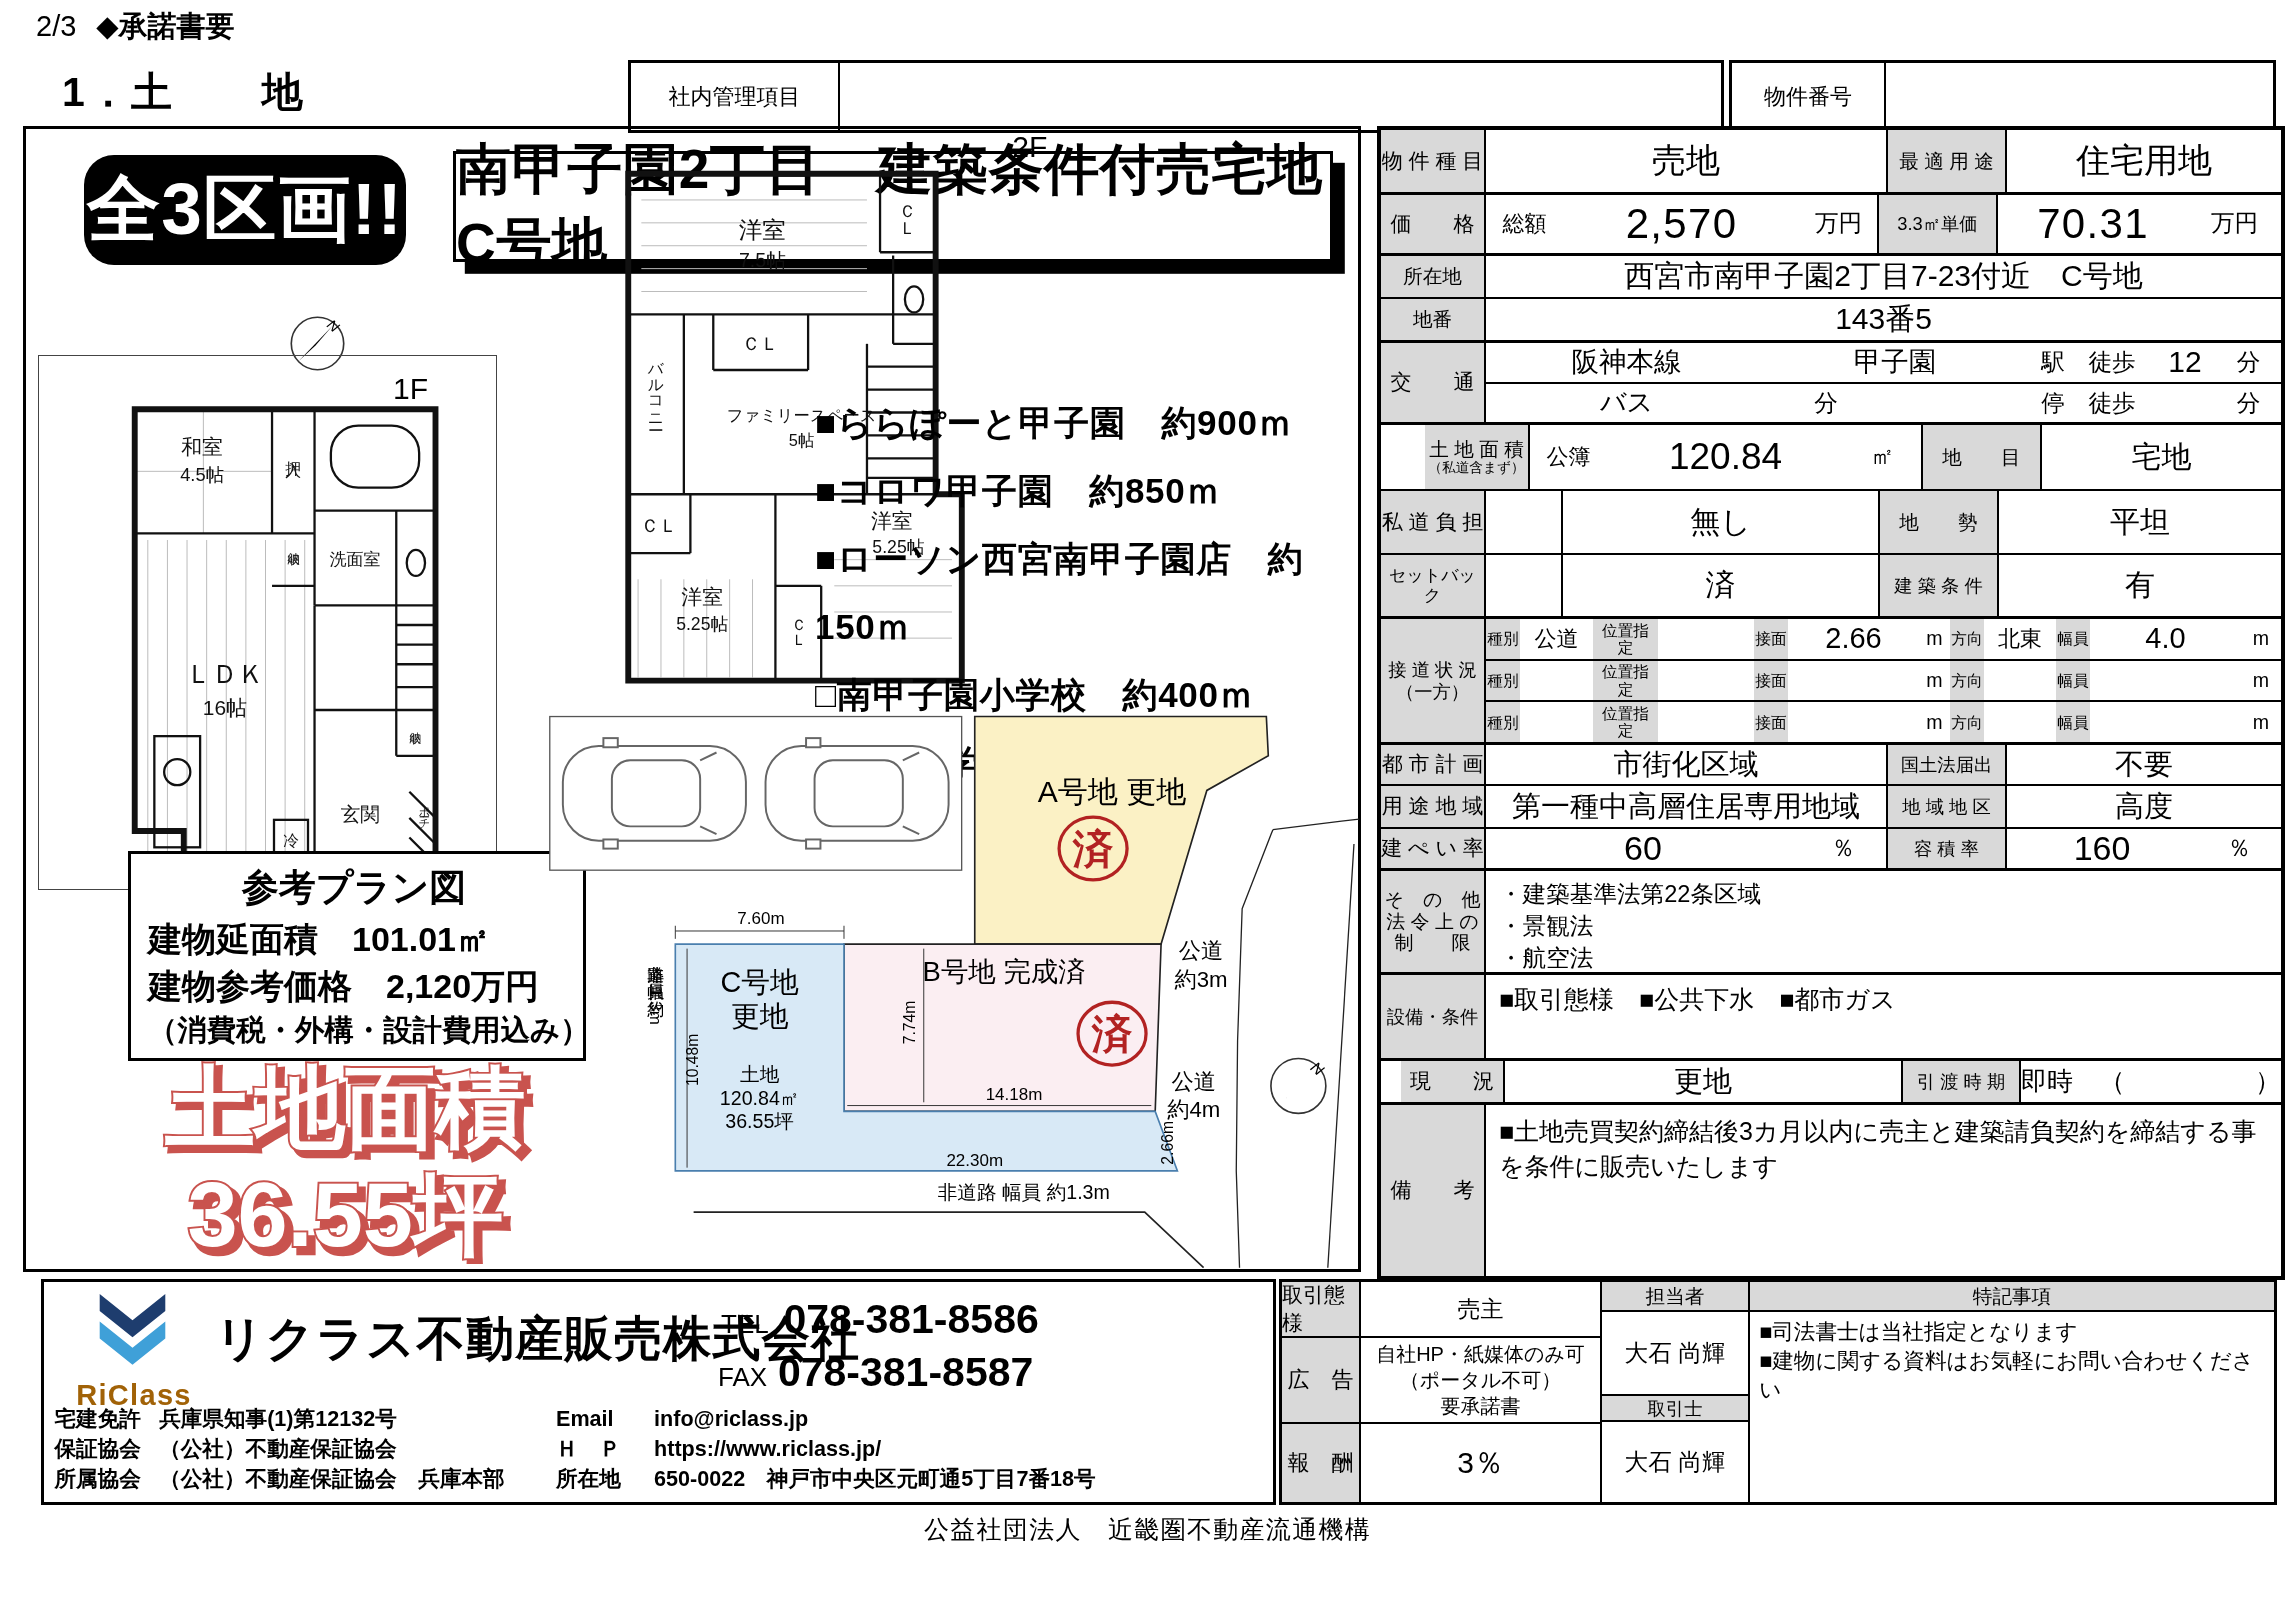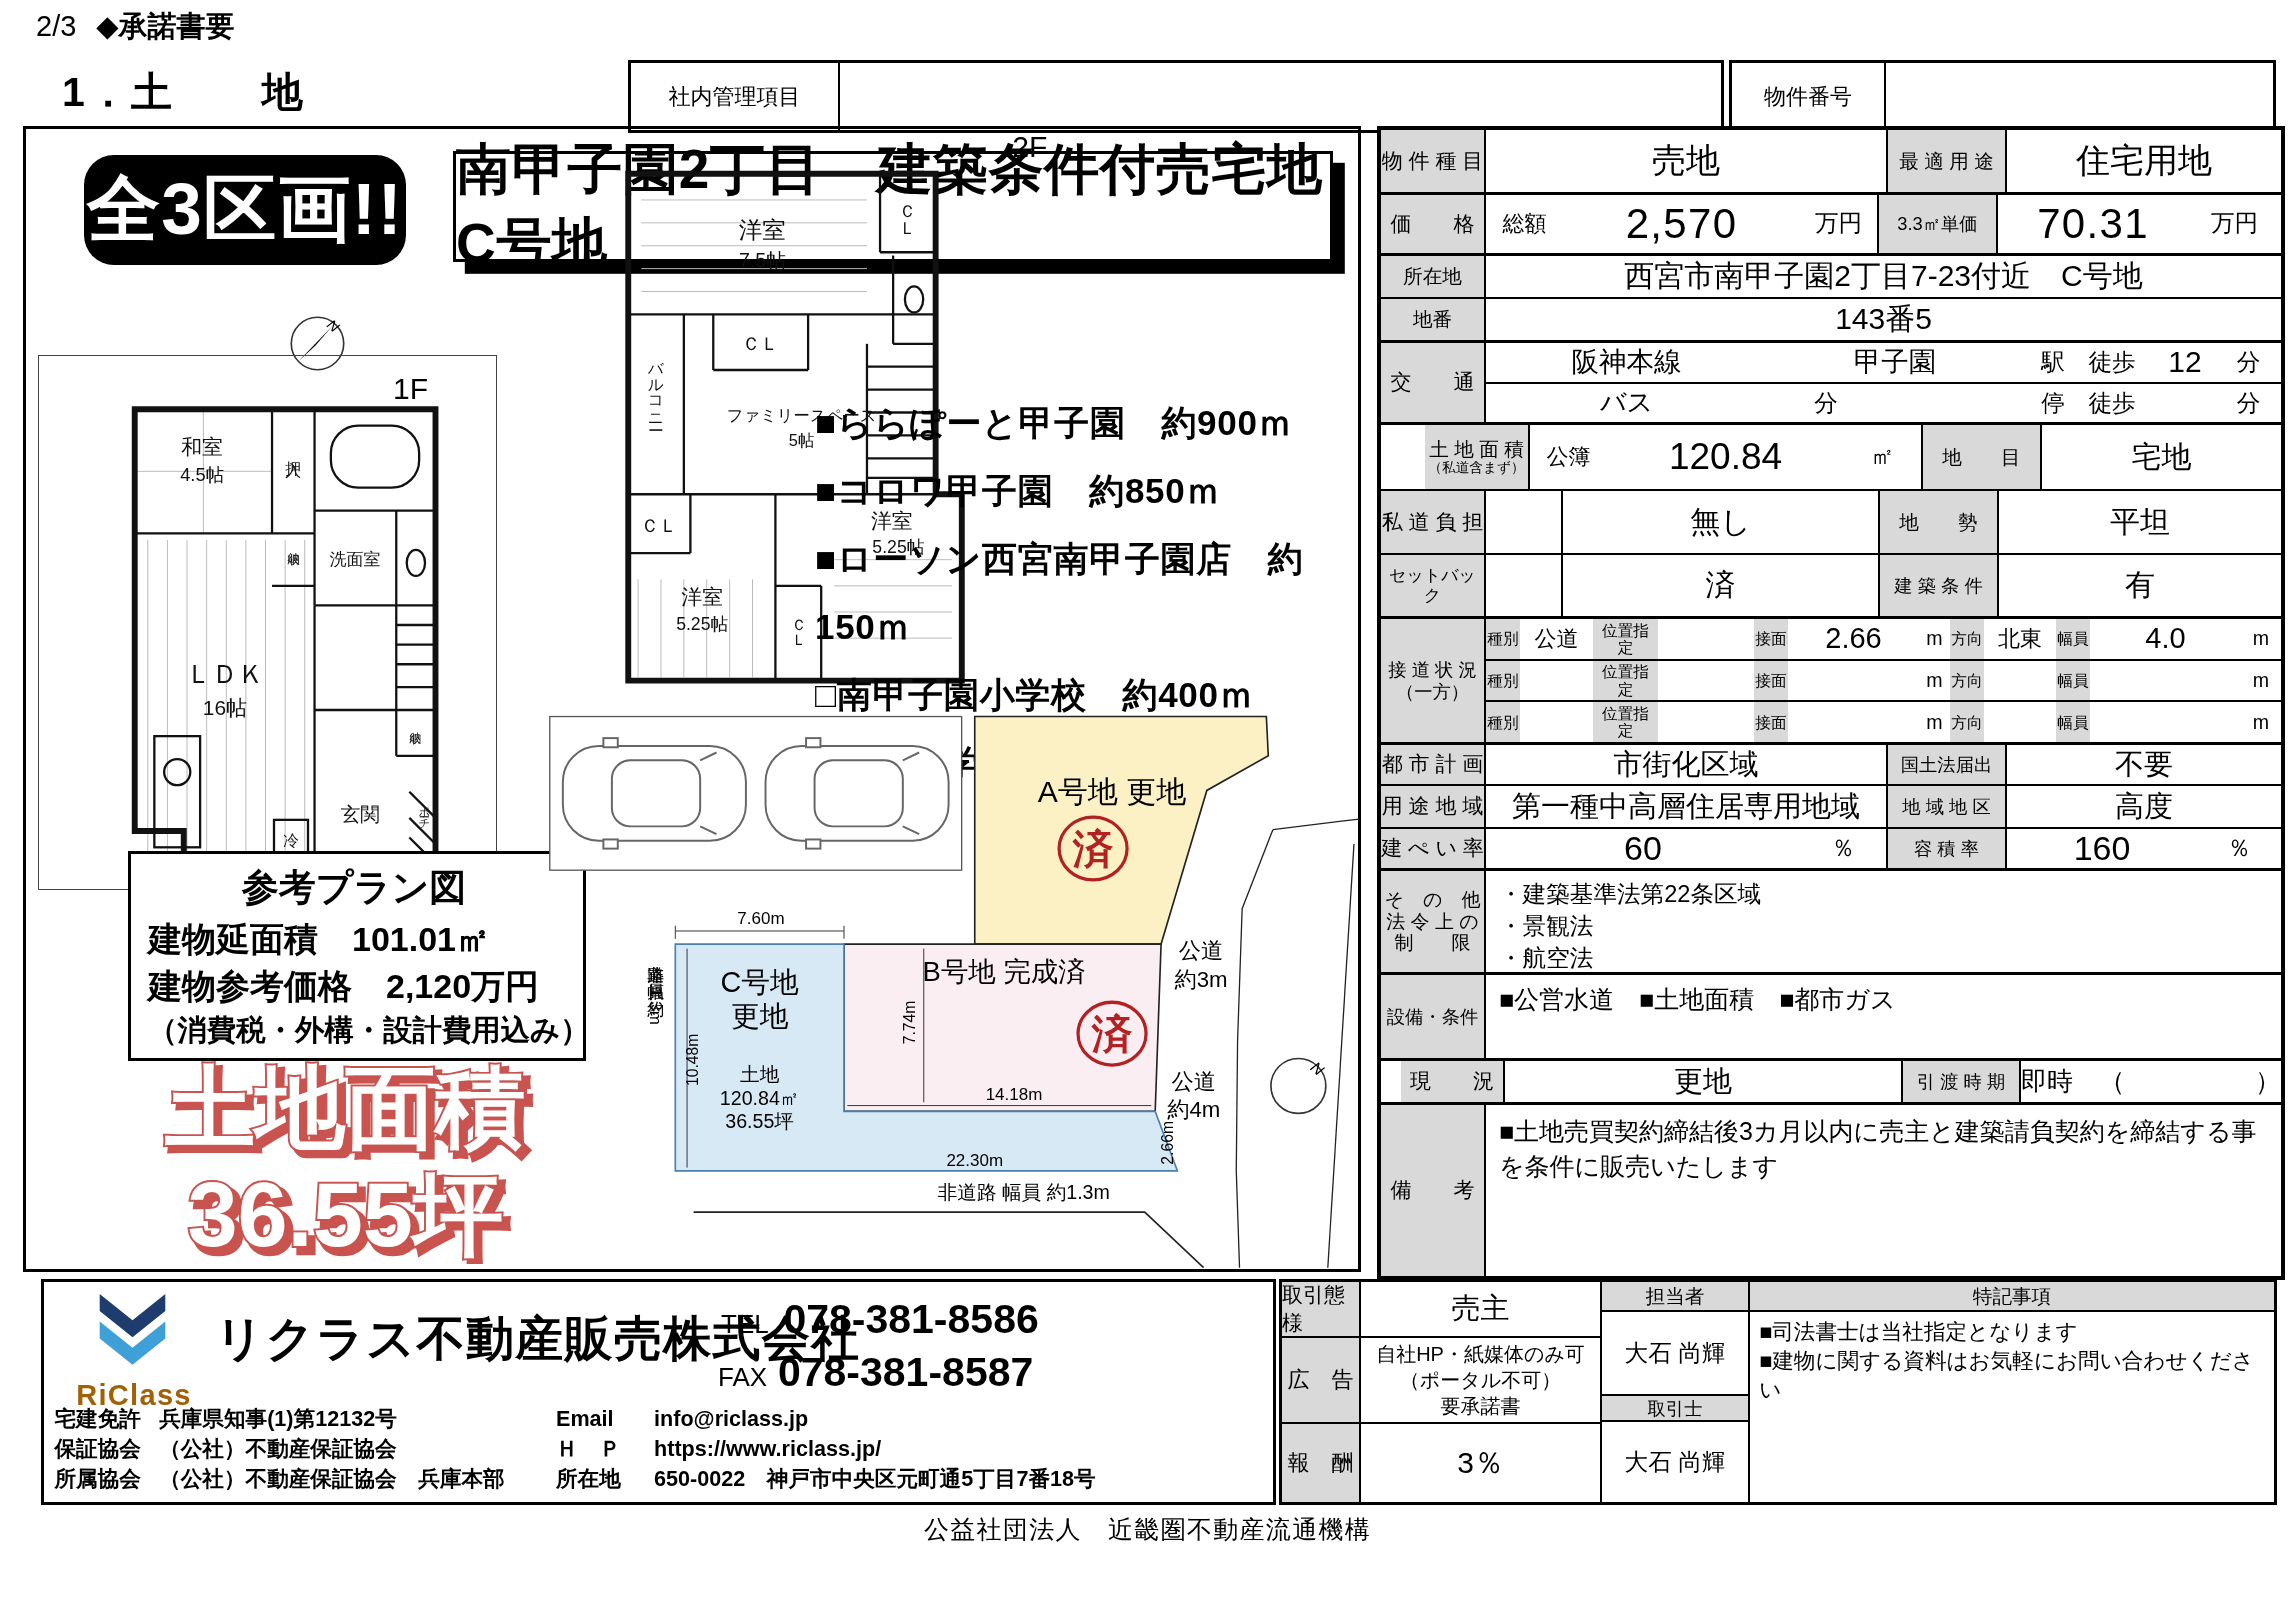--- a/index.html
+++ b/index.html
@@ -469,21 +469,21 @@
       </div>
       <div style="flex:1;padding:7.9px 13px;font-size:23.6px;line-height:1.35;">
         <div>・建築基準法第22条区域</div>
         <div>・景観法</div>
         <div>・航空法</div>
       </div>
     </div>
 
     <div class="tr" style="height:83px;border-bottom-width:3.3px;">
       <div class="tc lblc g" style="font-size:18.3px;">設備・条件</div>
-      <div style="flex:1;padding:7.9px 13px;font-size:25px;">■公営水道　■土地面積　■都市ガス</div>
+      <div style="flex:1;padding:7.9px 13px;font-size:25px;">■取引態様　■公共下水　■都市ガス</div>
     </div>
 
     <div class="tr" style="height:41px;border-bottom-width:3.3px;padding-left:20px;">
       <div class="tc lblc g">現　　況</div>
       <div class="tc v44" style="width:402px;">更地</div>
       <div class="tc g" style="width:119px;font-size:18.3px;">引 渡 時 期</div>
       <div class="tc" style="flex:1;font-size:26px;white-space:pre;">即時　（　　　　　）</div>
     </div>
 
     <div class="tr" style="flex:1;border-bottom:none;">
@@ -519,21 +519,21 @@
     </div>
   </div>
 
   <div class="abs flex" style="left:1279px;top:1279px;width:998px;height:226px;border:3.3px solid #000;">
     <div style="width:79px;display:flex;flex-direction:column;border-right:2px solid #000;box-sizing:border-box;">
       <div class="cc g" style="height:56px;border-bottom:2px solid #000;font-size:21px;">取引態様</div>
       <div class="cc g" style="height:86px;border-bottom:2px solid #000;font-size:22px;">広　告</div>
       <div class="cc g" style="flex:1;font-size:22px;">報　酬</div>
     </div>
     <div style="width:241px;display:flex;flex-direction:column;border-right:2.6px solid #000;box-sizing:border-box;">
-      <div class="cc" style="height:56px;border-bottom:2px solid #000;font-size:29px;">売主</div>
+      <div class="cc" style="height:56px;border-bottom:2px solid #000;font-size:23px;">売主</div>
       <div class="cc" style="height:86px;border-bottom:2px solid #000;flex-direction:column;font-size:20px;line-height:1.3;">
         <div>自社HP・紙媒体のみ可</div>
         <div>（ポータル不可）</div>
         <div>要承諾書</div>
       </div>
       <div class="cc" style="flex:1;font-size:30px;">3％</div>
     </div>
     <div style="width:148px;display:flex;flex-direction:column;border-right:2.6px solid #000;box-sizing:border-box;">
       <div class="cc g" style="height:30px;border-bottom:2px solid #000;font-size:19.6px;">担当者</div>
       <div class="cc" style="height:84px;border-bottom:2px solid #000;font-size:23.6px;">大石 尚輝</div>

